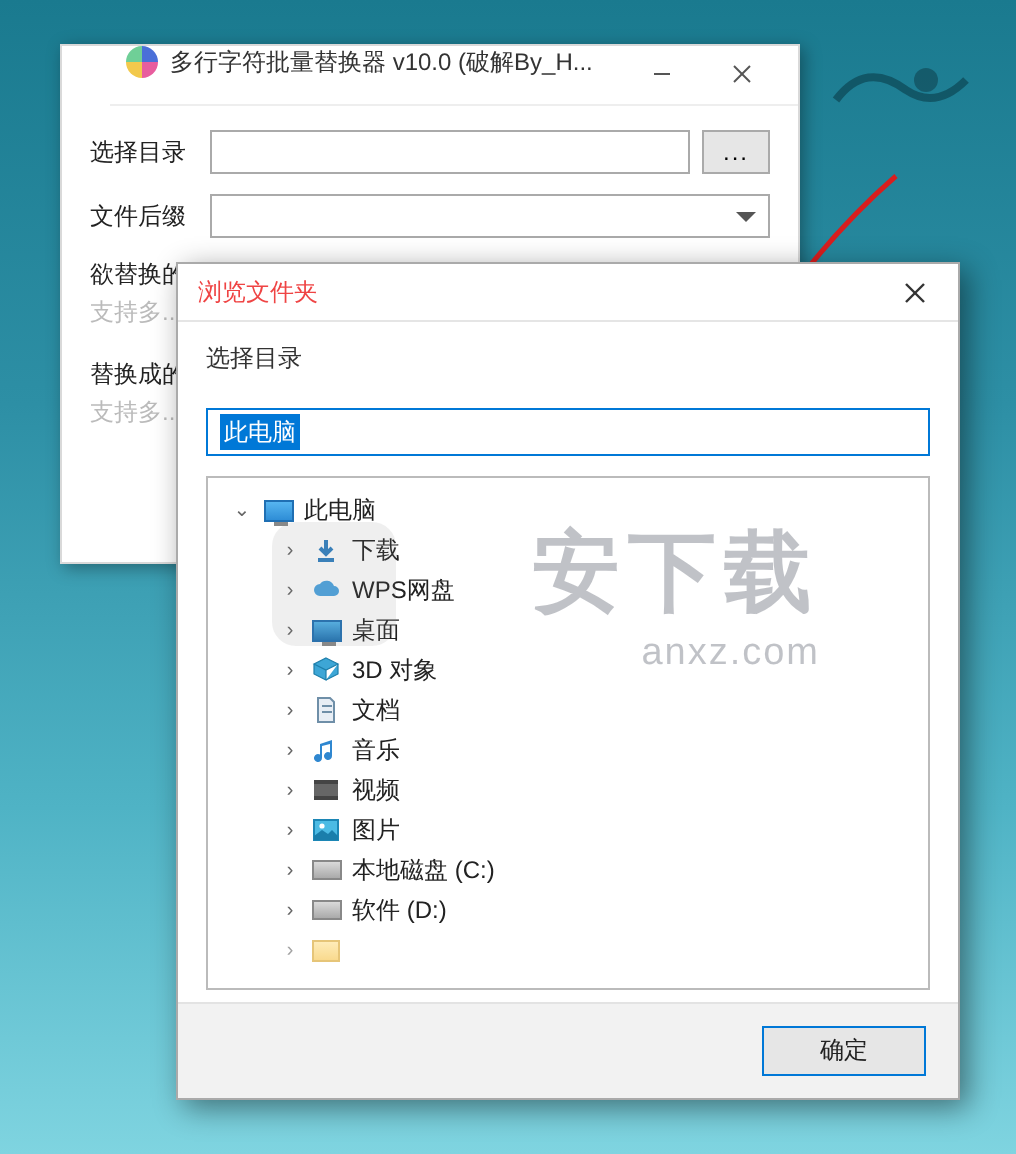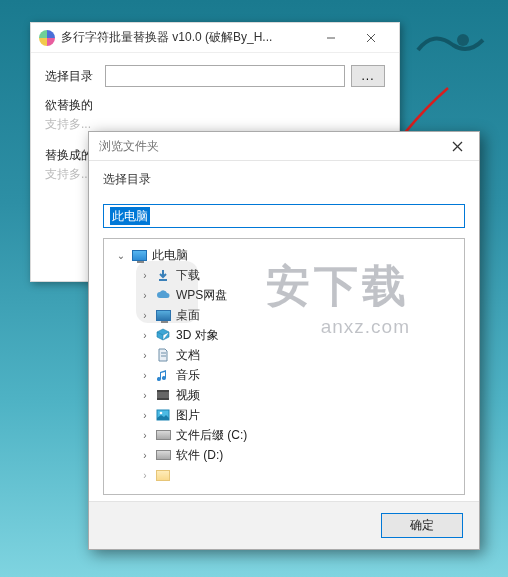--- a/index.html
+++ b/index.html
@@ -23,23 +23,24 @@
     position: absolute;
     left: 30px; top: 22px;
     width: 370px; height: 260px;
     background: #fff;
     border: 1px solid #d9d9d9;
     box-shadow: 2px 2px 8px rgba(0,0,0,0.35);
   }
   .titlebar {
     height: 30px;
     display: flex;
-    align-items: center;
+    align-items: flex-start;
     padding: 0 8px;
     border-bottom: 1px solid #eee;
+    margin-left: 24px;
   }
   .app-icon {
     width: 16px; height: 16px;
     border-radius: 50%;
     background: conic-gradient(#4a6fd8 0 25%, #e85d9e 25% 50%, #f2c94c 50% 75%, #6fcf97 75% 100%);
     margin-right: 6px;
   }
   .title-text { flex: 1; color: #333; white-space: nowrap; overflow: hidden; text-overflow: ellipsis; }
   .win-btn {
     width: 40px; height: 28px;
@@ -94,21 +95,21 @@
     border: 1px solid #aaa;
     box-shadow: 4px 4px 14px rgba(0,0,0,0.45);
     display: flex; flex-direction: column;
   }
   .dlg-titlebar {
     height: 28px;
     display: flex;
     align-items: center;
     padding: 0 2px 0 10px;
   }
-  .dlg-title { flex: 1; color: #737373; }
+  .dlg-title { flex: 1; color: #ef4444; }
   .close-btn {
     width: 40px; height: 28px;
     display: flex; align-items: center; justify-content: center;
     font-size: 15px; color: #333;
   }
   .dlg-sep { height: 1px; background: #e5e5e5; }
   .dlg-body {
     flex: 1;
     padding: 10px 14px 6px 14px;
     display: flex; flex-direction: column;
@@ -244,20 +245,24 @@
           <line x1="9" y1="1" x2="1" y2="9" stroke="#555" stroke-width="1"></line>
         </svg>
     </div>
   </div>
   <div class="main-body">
     <div class="form-row">
       <div class="form-label">选择目录</div>
       <div class="text-input"></div>
       <div class="browse-btn">...</div>
     </div>
+    <div class="form-row">
+      <div class="form-label">文件后缀</div>
+      <div class="combo"></div>
+    </div>
     <div class="section-label">欲替换的</div>
     <div class="section-hint">支持多...</div>
     <div class="section-label">替换成的</div>
     <div class="section-hint">支持多...</div>
   </div>
 </div>
 
 <svg class="arrow" viewBox="0 0 110 120">
   <defs>
       <marker id="ah" markerWidth="10" markerHeight="10" refX="6" refY="3" orient="auto">
@@ -372,21 +377,21 @@
               <path d="M1 9 l4 -3 l3 2 l2 -2 l3 3 v2 h-12 z" fill="#1a7eab"></path>
             </svg>
           </span>
         <span class="tree-label">图片</span>
       </div>
       <div class="tree-item level2">
         <span class="exp">›</span>
         <span class="tree-icon">
             <span class="drive-icon"></span>
           </span>
-        <span class="tree-label">文件后缀 (C:)</span>
+        <span class="tree-label">本地磁盘 (C:)</span>
       </div>
       <div class="tree-item level2">
         <span class="exp">›</span>
         <span class="tree-icon">
             <span class="drive-icon"></span>
           </span>
         <span class="tree-label">软件 (D:)</span>
       </div>
       <div class="tree-item level2" style="opacity:.6">
         <span class="exp">›</span>

